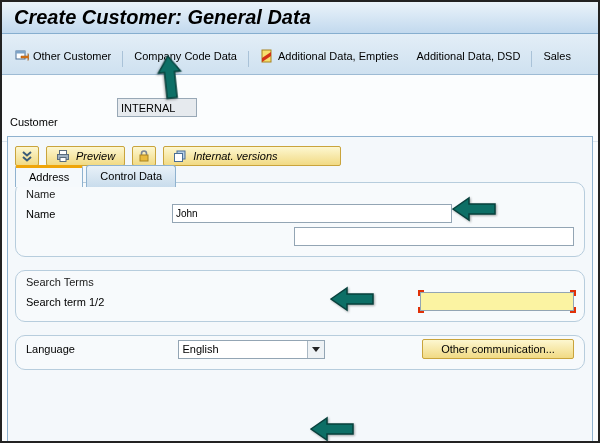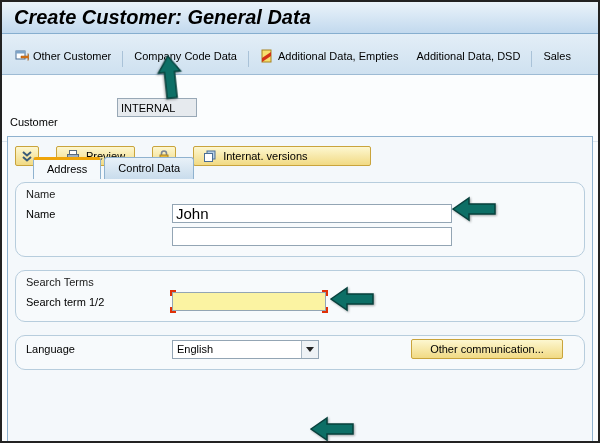--- a/index.html
+++ b/index.html
@@ -26,52 +26,52 @@
   .icon { display:inline-flex; align-items:center; justify-content:center; }
   
   .customer-row { display:flex; align-items:center; margin-top:12px; padding:0 8px 13px; }
   .customer-row .flabel { width:107px;margin-top:29px; }
   .customer-input {
     width:72px; height:15px; background:#e6eaee; border:1px solid #98a8b6;
     padding:1px 3px; font-family:inherit; font-size:11px; color:#000;
   }
   .divider { height:1px; background:#dde6ee; }
   
-  .tabs { display:flex; padding-left:31px; margin-top:15px; position:relative; z-index:3; }
+  .tabs { display:flex; padding-left:13px; margin-top:23px; position:relative; z-index:3; }
   .tab {
     height:21px; line-height:21px; padding:0 13px; margin-right:3px;
     border:1px solid #8fb2cf; border-bottom:none; border-radius:3px 3px 0 0;
     background:linear-gradient(180deg,#e8f1f8,#c9dcec); cursor:default;
   }
   .tab.active {
     background:#f5f9fc; border-top:3px solid #efa50a; height:19px; line-height:18px;
   }
   
   .panel {
     position:absolute; left:5px; right:5px; top:134px; bottom:-2px;
     border:1px solid #8fb2cf; border-bottom:none; background:#f4f8fb;
   }
-  .panel-toolbar { display:flex; align-items:center; gap:17px; padding:9px 7px 16px; }
+  .panel-toolbar { display:flex; align-items:center; gap:7px; padding:9px 7px 16px;font-style:italic; }
   .btn {
     display:inline-flex; align-items:center; gap:6px; height:20px; box-sizing:border-box;
     padding:0 9px; font-size:11px; color:#000; cursor:default;
     background:linear-gradient(180deg,#fdf7d0,#f1da84);
     border:1px solid #c9a43c; border-radius:2px;
   }
   .btn.icon-only { padding:0 4px; }
   
   .group { border:1px solid #b7cddd; background:#f7fafc; margin:0 7px 13px; padding:3px 10px 10px; border-radius:10px; }
   .group.pad-lg { }
   .group-title { line-height:16px; padding-bottom:2px; color:#1a1a1a; }
   .frow { display:flex; align-items:center; margin-bottom:4px; }
-  .frow:last-child { margin-bottom:0; }
+  .frow:last-child { margin-bottom:0;justify-content:space-between; }
   .flabel { width:146px; flex:0 0 auto; }
   .tinput {
     height:15px; border:1px solid #93a5b4; background:#fff; padding:1px 3px;
-    font-family:inherit; font-size:15px; color:#000;
+    font-family:inherit; font-size:10px; color:#000;
   }
   .w-name { width:272px; }
   .w-search { width:146px; background:#fbf3a2; }
   .w-country { width:36px; }
   
   .focus-wrap { position:relative; display:inline-block; }
   .fc { position:absolute; width:4px; height:4px; border:0 solid #e03007; }
   .fc.tl { top:-2px; left:-2px; border-top-width:2px; border-left-width:2px; }
   .fc.tr { top:-2px; right:-2px; border-top-width:2px; border-right-width:2px; }
   .fc.bl { bottom:-2px; left:-2px; border-bottom-width:2px; border-left-width:2px; }

